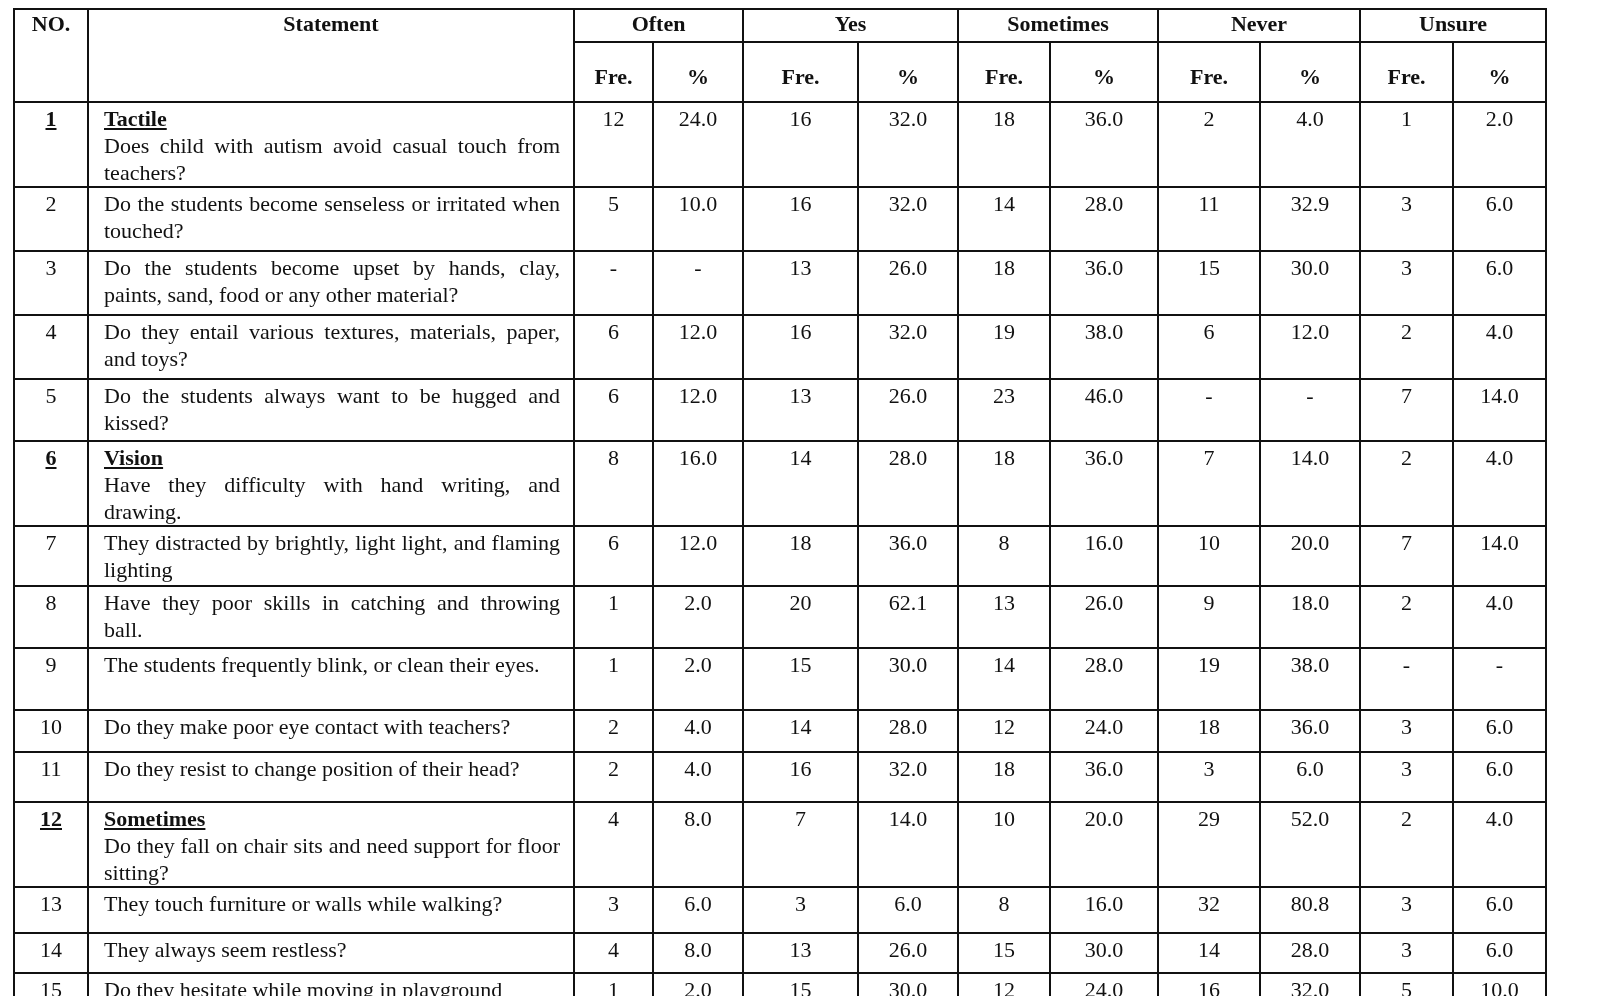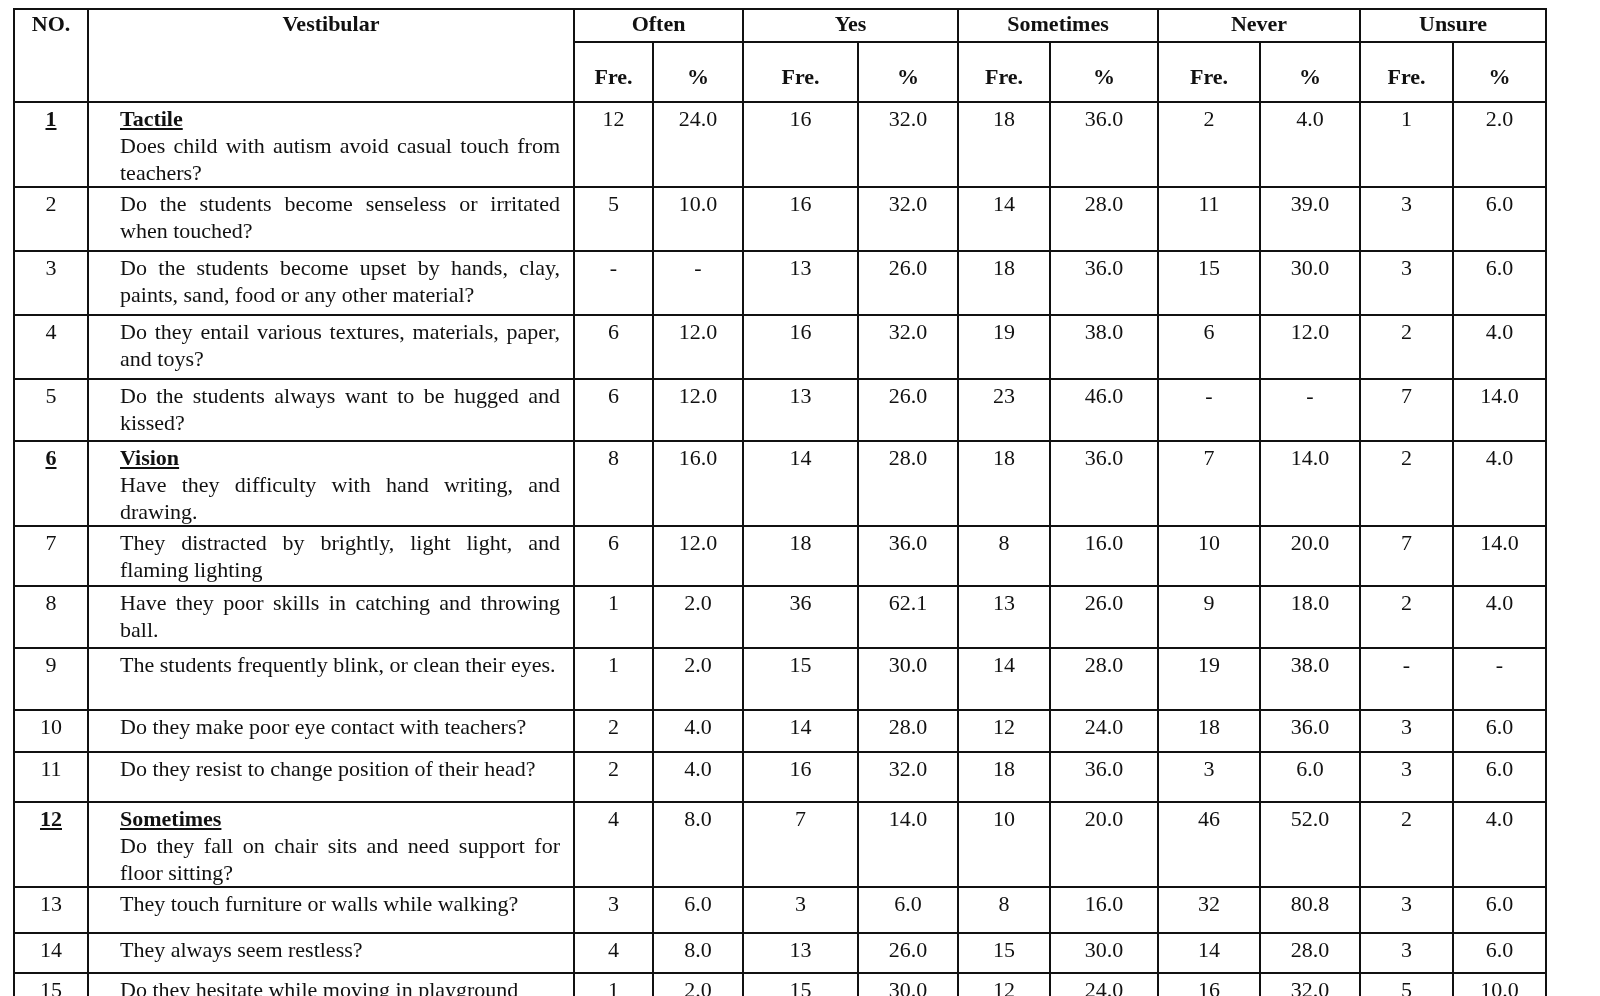--- a/index.html
+++ b/index.html
@@ -9,21 +9,21 @@
           table-layout: fixed; width: 1532px; }
   td, th { border: 2px solid #111; font-size: 22px; line-height: 27px;
            padding: 0; vertical-align: top; }
   th { font-weight: bold; text-align: center; }
   th.grp { height: 31px; vertical-align: top; padding-top: 0px; }
   th.sub { height: 38px; vertical-align: top; padding-top: 20px; }
   th.no, th.stmt { vertical-align: top; padding-top: 0px; border-radius: 29px; }
   td.num { text-align: center; padding-top: 2px; }
   td.no { text-align: center; padding-top: 2px; }
   td.no.sec { font-weight: bold; text-decoration: underline; }
-  td.stmt { padding: 2px 13px 0 31px; text-align: justify; }
+  td.stmt { padding: 2px 13px 0 15px; text-align: justify; }
   .sec-title { font-weight: bold; text-decoration: underline; display: block; }
 </style>
 </head>
 <body>
 
 <table>
   <colgroup>
     <col style="width:74px">
       <col style="width:486px">
     <col style="width:79px">
@@ -33,21 +33,21 @@
     <col style="width:92px">
       <col style="width:108px">
     <col style="width:102px">
       <col style="width:100px">
     <col style="width:93px">
       <col style="width:93px">
   </colgroup>
   <thead>
     <tr>
       <th class="no grp" rowspan="2">NO.</th>
-      <th class="stmt grp" rowspan="2">Vestibular</th>
+      <th class="stmt grp" rowspan="2">Statement</th>
       <th class="grp" colspan="2">Often</th>
       <th class="grp" colspan="2">Yes</th>
       <th class="grp" colspan="2">Sometimes</th>
       <th class="grp" colspan="2">Never</th>
       <th class="grp" colspan="2">Unsure</th>
     </tr>
     <tr>
       <th class="sub">Fre.</th>
       <th class="sub">%</th>
       <th class="sub">Fre.</th>
@@ -78,21 +78,21 @@
       <tr style="height: 64px;">
         <td class="no">2</td>
         <td class="stmt"><span>Do the students become senseless or irritated when touched?</span></td>
         <td class="num">5</td>
         <td class="num">10.0</td>
         <td class="num">16</td>
         <td class="num">32.0</td>
         <td class="num">14</td>
         <td class="num">28.0</td>
         <td class="num">11</td>
-        <td class="num">39.0</td>
+        <td class="num">32.9</td>
         <td class="num">3</td>
         <td class="num">6.0</td>
       </tr>
       <tr style="height: 64px;">
         <td class="no">3</td>
         <td class="stmt"><span>Do the students become upset by hands, clay, paints, sand, food or any other material?</span></td>
         <td class="num">-</td>
         <td class="num">-</td>
         <td class="num">13</td>
         <td class="num">26.0</td>
@@ -157,21 +157,21 @@
         <td class="num">10</td>
         <td class="num">20.0</td>
         <td class="num">7</td>
         <td class="num">14.0</td>
       </tr>
       <tr style="height: 62px;">
         <td class="no">8</td>
         <td class="stmt"><span>Have they poor skills in catching and throwing ball.</span></td>
         <td class="num">1</td>
         <td class="num">2.0</td>
-        <td class="num">36</td>
+        <td class="num">20</td>
         <td class="num">62.1</td>
         <td class="num">13</td>
         <td class="num">26.0</td>
         <td class="num">9</td>
         <td class="num">18.0</td>
         <td class="num">2</td>
         <td class="num">4.0</td>
       </tr>
       <tr style="height: 62px;">
         <td class="no">9</td>
@@ -217,21 +217,21 @@
       </tr>
       <tr style="height: 82px;">
         <td class="no sec">12</td>
         <td class="stmt"><span class="sec-title">Sometimes</span><span>Do they fall on chair sits and need support for floor sitting?</span></td>
         <td class="num">4</td>
         <td class="num">8.0</td>
         <td class="num">7</td>
         <td class="num">14.0</td>
         <td class="num">10</td>
         <td class="num">20.0</td>
-        <td class="num">46</td>
+        <td class="num">29</td>
         <td class="num">52.0</td>
         <td class="num">2</td>
         <td class="num">4.0</td>
       </tr>
       <tr style="height: 46px;">
         <td class="no">13</td>
         <td class="stmt"><span>They touch furniture or walls while walking?</span></td>
         <td class="num">3</td>
         <td class="num">6.0</td>
         <td class="num">3</td>

